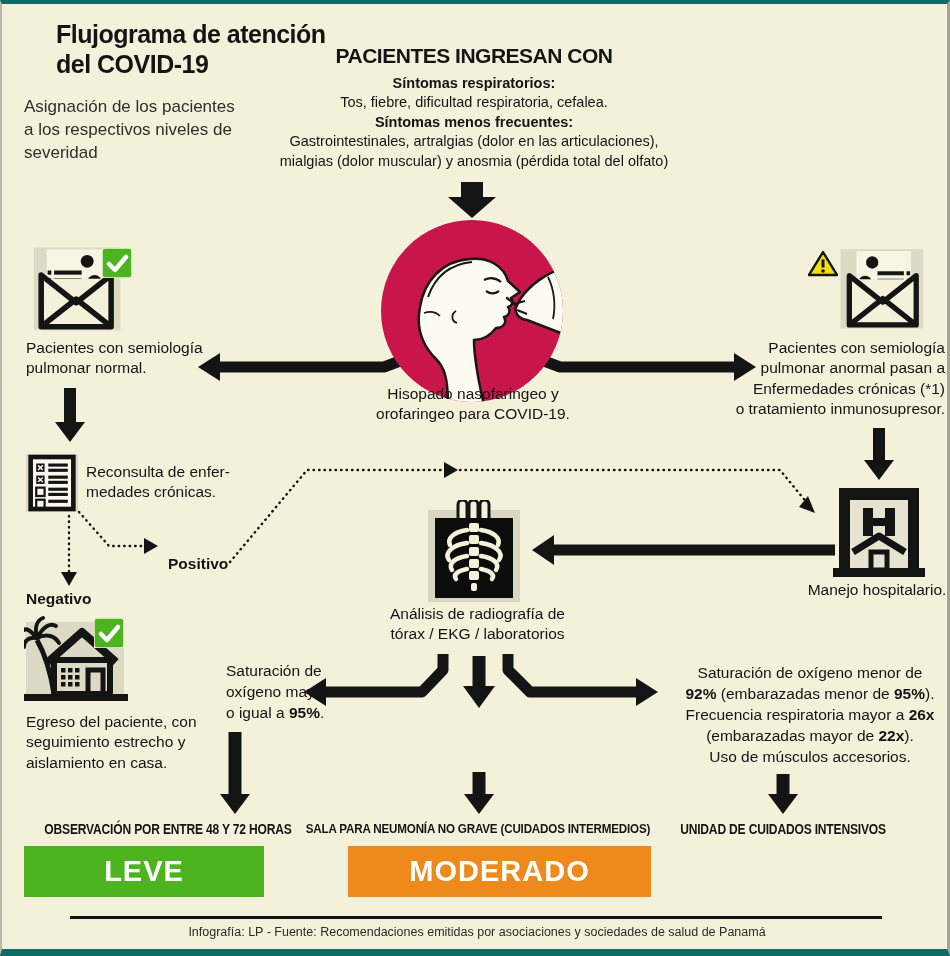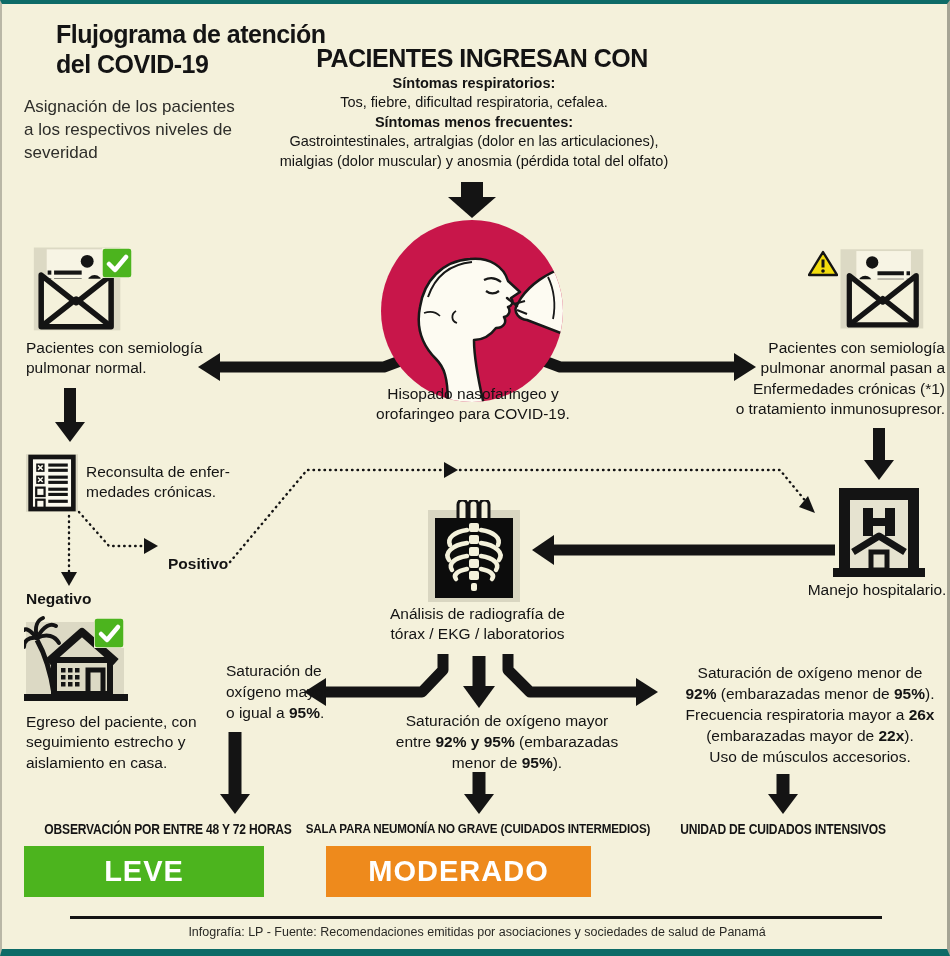--- a/index.html
+++ b/index.html
@@ -8,21 +8,21 @@
     background:#f4f1db;color:#141414;overflow:hidden;
     font-family:"Liberation Sans",sans-serif;
     border-top:4px solid #0d6b67;border-bottom:7px solid #0d6b67;
     border-left:2px solid #b9b7a6;border-right:3px solid #a5a494;
   }
   .abs{position:absolute;}
   .cx{transform:translateX(-50%);white-space:nowrap;}
   .cond{transform:translateX(-50%) scaleX(.86);white-space:nowrap;font-weight:bold;}
   #title{left:22px;top:16px;width:300px;font-size:25px;font-weight:bold;line-height:1.18;letter-spacing:-.5px;margin-left:32px;}
   #subtitle{left:22px;top:92px;width:250px;font-size:17px;line-height:1.35;color:#2e2e2a;}
-  #intake-heading{left:472px;top:40px;font-size:25px;letter-spacing:-.5px;font-weight:600;margin-left:8px;}
+  #intake-heading{left:472px;top:40px;font-size:21px;letter-spacing:-.5px;font-weight:600;}
   #intake-body{left:257px;top:70px;width:430px;text-align:center;font-size:14.5px;line-height:1.34;}
   .node-label{font-size:15.5px;line-height:1.32;}
   .flag{font-size:15.5px;font-weight:bold;}
   .criteria{font-size:15.5px;line-height:1.36;margin-left:28px;}
   .routing{top:817px;font-size:14px;letter-spacing:-.2px;}
   .bar{top:842px;height:51px;line-height:51px;text-align:center;color:#fff;
        font-weight:bold;font-size:29px;letter-spacing:1px;}
   .bar-leve{background:#4cb41e;} .bar-moderado{background:#ee8a1c;} .bar-severo{background:#f5145f;}
   #footer-rule{left:68px;top:912px;width:812px;height:3px;background:#141414;}
   #footer-credit{left:475px;top:921px;font-size:12.5px;color:#2a2a26;}
@@ -301,26 +301,25 @@
   </div>
   <div class="abs" style="left:92px;top:614px">
     <svg width="30" height="30" viewBox="0 0 30 30">
       <rect x="0" y="0" width="30" height="30" rx="3" fill="#4cb41e" stroke="#f4f1db" stroke-width="1.5"></rect>
       <path d="M7 16 L13 22 L24 9" fill="none" stroke="#fff" stroke-width="4.5" stroke-linecap="round" stroke-linejoin="round"></path>
     </svg>
   </div>
   <div class="abs node-label" style="left:24px;top:708px;width:195px">Egreso del paciente, con<br>seguimiento estrecho y<br>aislamiento en casa.</div>
 
   <div class="abs criteria" style="left:196px;top:656px;width:135px">Saturación de<br>oxígeno mayor<br>o igual a <b>95%</b>.</div>
-  <div class="abs criteria" style="left:352px;top:706px;width:250px;text-align:center">Saturación de oxígeno mayor<br>entre <b>92% y 95%</b> (embarazadas<br>menor de <b>95%</b>).</div>
   <div class="abs criteria" style="left:641px;top:658px;width:278px;text-align:center">Saturación de oxígeno menor de<br><b>92%</b> (embarazadas menor de <b>95%</b>).<br>Frecuencia respiratoria mayor a <b>26x</b><br>(embarazadas mayor de <b>22x</b>).<br>Uso de músculos accesorios.</div>
 
   <div class="abs routing cond" style="left:166px">OBSERVACIÓN POR ENTRE 48 Y 72 HORAS</div>
   <div class="abs routing cond" style="left:476px;font-size:13.5px">SALA PARA NEUMONÍA NO GRAVE (CUIDADOS INTERMEDIOS)</div>
   <div class="abs routing cond" style="left:781px">UNIDAD DE CUIDADOS INTENSIVOS</div>
 
   <div class="abs bar bar-leve" style="left:22px;width:240px">LEVE</div>
-  <div class="abs bar bar-moderado" style="left:324px;width:265px">MODERADO</div>
+  <div class="abs bar bar-moderado" style="left:346px;width:303px">MODERADO</div>
 
   <div class="abs" id="footer-rule"></div>
   <div class="abs cx" id="footer-credit">Infografía: LP - Fuente: Recomendaciones emitidas por asociaciones y sociedades de salud de Panamá</div>
 
 </div>
 
 </body></html>

